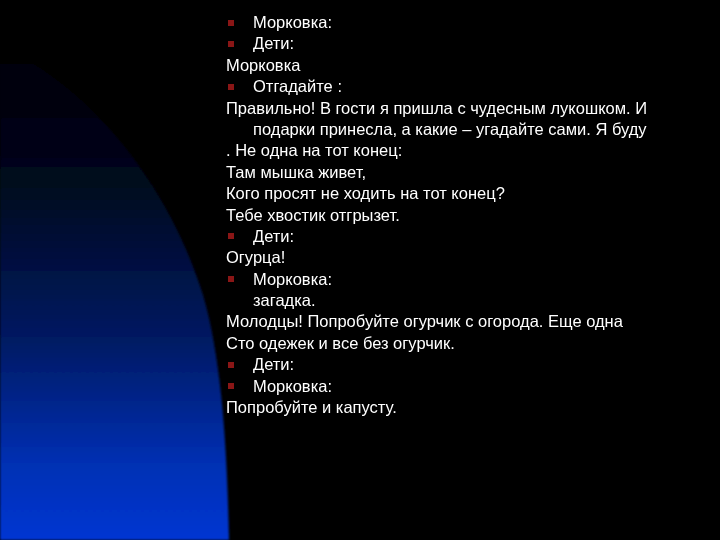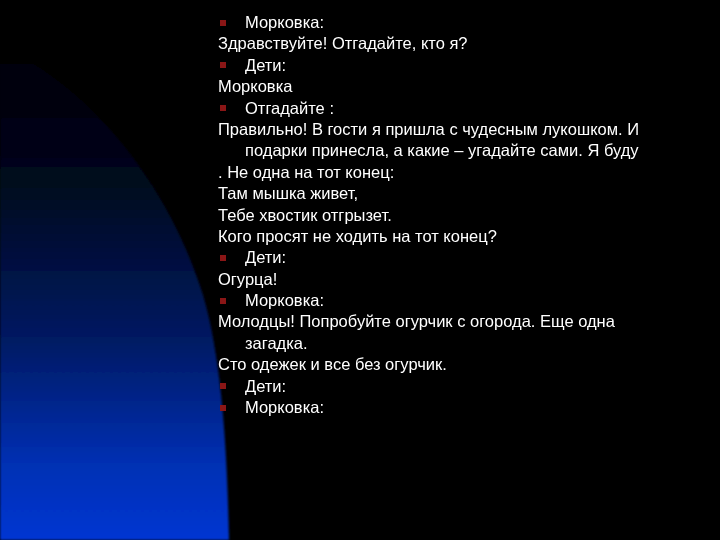--- a/index.html
+++ b/index.html
@@ -15,21 +15,21 @@
     font-family: "Liberation Sans", sans-serif;
     overflow: hidden;
   }
   svg.curve {
     position: absolute; left: 0; top: 0;
     width: 720px; height: 540px;
     display: block;
   }
   .content {
     position: absolute;
-    left: 218px; top: 12px;
+    left: 226px; top: 12px;
     width: 478px;
     color: var(--text, #fff);
     font-size: 16.5px;
     line-height: 21.4px;
   }
   .line {
     position: relative;
     height: 21.4px;
     white-space: pre;
   }
@@ -70,24 +70,20 @@
     </defs>
     <path filter="url(#soft)" d="M 0 45 C 85 85, 165 175, 203 295 C 222 360, 227 450, 229 540 L 0 540 Z" fill="url(#curveGrad)"></path>
   </svg>
 
   <div class="content" id="content">
     <div class="line bullet">
       <span class="bullet-sq"></span>
       <span class="txt">Морковка:</span>
     </div>
 
-    <div class="line first">
-      
-      <span class="txt">Здравствуйте! Отгадайте, кто я?</span>
-    </div>
 
     <div class="line bullet">
       <span class="bullet-sq"></span>
       <span class="txt">Дети:</span>
     </div>
 
     <div class="line first">
       
       <span class="txt">Морковка</span>
     </div>
@@ -113,64 +109,68 @@
       <span class="txt">. Не одна на тот конец:</span>
     </div>
 
     <div class="line first">
       
       <span class="txt">Там мышка живет,</span>
     </div>
 
     <div class="line first">
       
-      <span class="txt">Тебе хвостик отгрызет.</span>
+      <span class="txt">Кого просят не ходить на тот конец?</span>
     </div>
 
     <div class="line first">
       
-      <span class="txt">Кого просят не ходить на тот конец?</span>
+      <span class="txt">Тебе хвостик отгрызет.</span>
     </div>
 
     <div class="line bullet">
       <span class="bullet-sq"></span>
       <span class="txt">Дети:</span>
     </div>
 
     <div class="line first">
       
       <span class="txt">Огурца!</span>
     </div>
 
     <div class="line bullet">
       <span class="bullet-sq"></span>
       <span class="txt">Морковка:</span>
     </div>
 
+    <div class="line wrap">
+      
+      <span class="txt">загадка.</span>
+    </div>
+
     <div class="line first">
       
       <span class="txt">Молодцы! Попробуйте огурчик с огорода. Еще одна</span>
-    </div>
-
-    <div class="line wrap">
-      
-      <span class="txt">загадка.</span>
     </div>
 
     <div class="line first">
       
       <span class="txt">Сто одежек и все без огурчик.</span>
     </div>
 
     <div class="line bullet">
       <span class="bullet-sq"></span>
       <span class="txt">Дети:</span>
     </div>
 
 
     <div class="line bullet">
       <span class="bullet-sq"></span>
       <span class="txt">Морковка:</span>
     </div>
 
+    <div class="line first">
+      
+      <span class="txt">Попробуйте и капусту.</span>
+    </div>
   </div>
 
 </div>
 
 </body></html>

